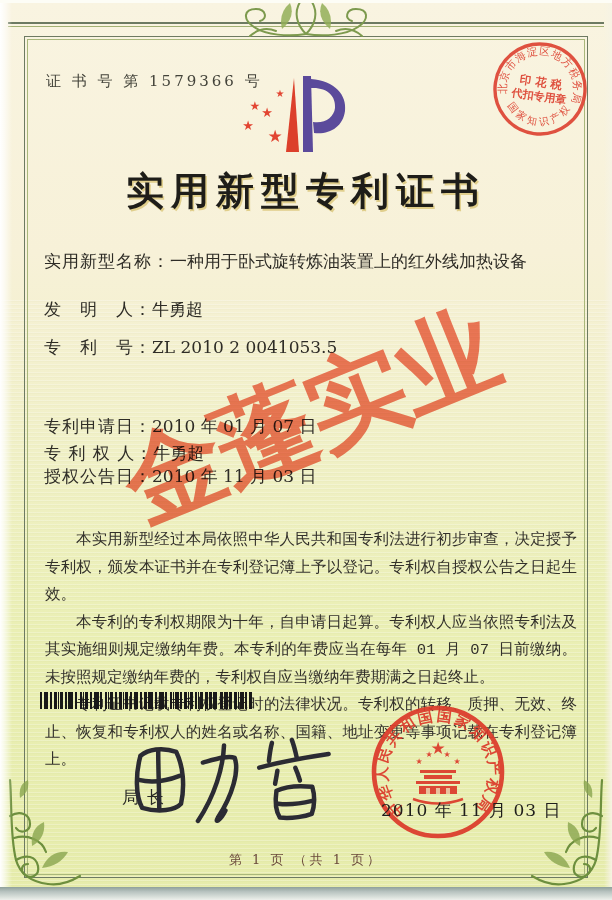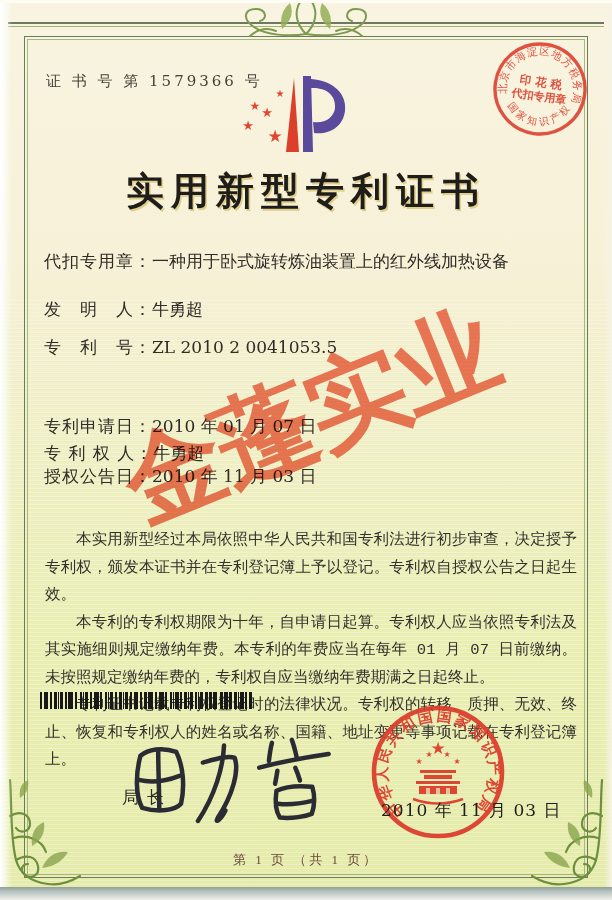--- a/index.html
+++ b/index.html
@@ -36,21 +36,21 @@
     background-image:
       repeating-linear-gradient(90deg,#181818 0,#181818 2px,rgba(0,0,0,0) 2px,rgba(0,0,0,0) 5px),
       repeating-linear-gradient(90deg,#181818 0,#181818 1px,rgba(0,0,0,0) 1px,rgba(0,0,0,0) 3.6px),
       repeating-linear-gradient(90deg,rgba(0,0,0,0) 0,rgba(0,0,0,0) 6.3px,#181818 6.3px,#181818 7.3px);}
   .signer-title{position:absolute;left:86px;top:786px;font-size:17px;letter-spacing:8px;color:#2a2a26;z-index:10;margin-left:36px;}
   .signature{position:absolute;left:128px;top:733px;z-index:11;}
   .stamp-tax{position:absolute;left:485px;top:34px;z-index:20;transform:rotate(8deg);opacity:.92;}
   .seal-authority{position:absolute;left:368px;top:702px;z-index:20;opacity:.93;}
   .issue-date{position:absolute;left:381px;top:799px;font-size:17px;color:#1f1e1b;z-index:22;letter-spacing:1px;}
   .footer{position:absolute;left:0;right:0;top:851px;text-align:center;font-size:13px;letter-spacing:3px;
-    color:#6b4a3c;z-index:10;font-family:Liberation Serif, serif;}
+    color:#6b4a3c;z-index:10;}
   .watermark{position:absolute;left:110px;top:362px;width:400px;text-align:center;z-index:30;
     font-size:100px;font-weight:bold;line-height:1.1;letter-spacing:-2px;white-space:nowrap;
     color:rgba(240,98,70,.84);transform:rotate(-22deg);mix-blend-mode:multiply;pointer-events:none;
     font-family:"DejaVu Sans","Liberation Sans",sans-serif;}
   svg text{font-family:"DejaVu Sans","Liberation Sans",sans-serif;}
 </style>
 </head>
 <body>
 
 <div id="page">
@@ -119,21 +119,21 @@
       <text x="19" y="38">★</text>
       <text x="31" y="45" font-size="13">★</text>
       <text x="12" y="58" font-size="13">★</text>
       <text x="39" y="70" font-size="17">★</text>
     </g>
   </svg>
 
   <div class="title">实用新型专利证书</div>
 
   <div class="field-row" style="top:250px;">
-    <span class="field-label">代扣专用章：</span><span>一种用于卧式旋转炼油装置上的红外线加热设备</span>
+    <span class="field-label">实用新型名称：</span><span>一种用于卧式旋转炼油装置上的红外线加热设备</span>
   </div>
   <div class="field-row" style="top:298px;">
     <span class="field-label">发　明　人：</span><span>牛勇超</span>
   </div>
   <div class="field-row" style="top:336px;">
     <span class="field-label">专　利　号：</span><span>ZL 2010 2 0041053.5</span>
   </div>
   <div class="field-row" style="top:394px;margin-top:21px;">
     <span class="field-label">专利申请日：</span><span>2010 年 01 月 07 日</span>
   </div>

